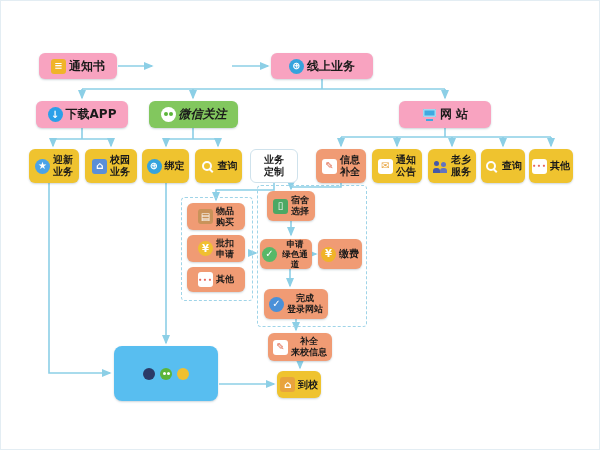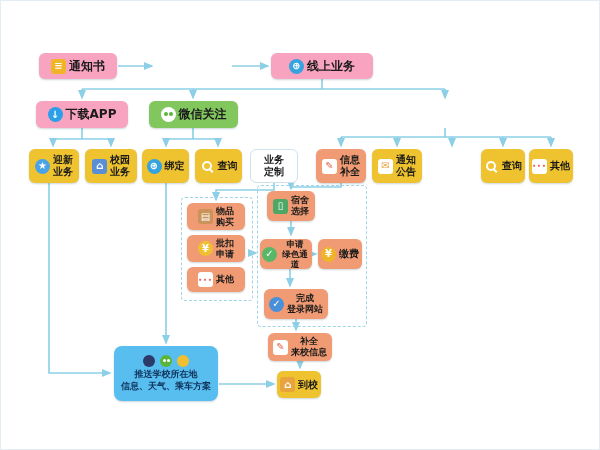--- a/index.html
+++ b/index.html
@@ -8,21 +8,21 @@
     font-family:"DejaVu Sans","Liberation Sans",sans-serif;
     overflow:hidden;border:1px solid #e3edf3;box-sizing:border-box;
   }
   #wires{position:absolute;left:0;top:0;width:600px;height:450px;}
   .node{
     position:absolute;display:flex;align-items:center;justify-content:center;gap:3px;
     border-radius:6px;box-shadow:0 1px 2px rgba(60,90,110,.25);
     color:#1a1a1a;font-weight:bold;box-sizing:border-box;padding:1px 2px;
   }
   .pink{background:#f8a3c0;}
-  .green{background:#82c75e;}
+  .green{background:#82c75e;font-style:italic;}
   .yellow{background:#efc32f;}
   .orange{background:#f09b74;}
   .white{background:#ffffff;border:1px solid #cfe2ec;box-shadow:none;}
   .lbl{white-space:pre-line;line-height:1.18;text-align:center;}
   .f12{font-size:12px;} .f10{font-size:10px;} .f9{font-size:9px;} .f8{font-size:8.5px;}
   .ic{
     width:15px;height:15px;border-radius:3px;flex:0 0 auto;display:flex;
     align-items:center;justify-content:center;color:#fff;font-size:10px;
     font-weight:bold;position:relative;line-height:1;
   }
@@ -123,20 +123,24 @@
   </div>
 
   <div class="node pink f12" style="left:35px;top:100px;width:92px;height:27px">
     <span class="ic rd" style="background:#2ba0e8">↓</span>
     <span class="lbl">下载APP</span>
   </div>
   <div class="node green f12" style="left:148px;top:100px;width:89px;height:27px">
     <span class="ic ic-wechat"></span>
     <span class="lbl">微信关注</span>
   </div>
+  <div class="node pink f12" style="left:398px;top:100px;width:92px;height:27px">
+    <span class="ic ic-monitor"></span>
+    <span class="lbl">网 站</span>
+  </div>
 
   <div class="node yellow f10" style="left:28px;top:148px;width:50px;height:34px">
     <span class="ic rd" style="background:#4aa3e8">★</span>
     <span class="lbl">迎新
 业务</span>
   </div>
   <div class="node yellow f10" style="left:84px;top:148px;width:52px;height:34px">
     <span class="ic" style="background:#5a8fd8">⌂</span>
     <span class="lbl">校园
 业务</span>
@@ -155,20 +159,25 @@
   </div>
   <div class="node orange f10" style="left:315px;top:148px;width:50px;height:34px">
     <span class="ic" style="background:#fff;color:#e06b4f">✎</span>
     <span class="lbl">信息
 补全</span>
   </div>
   <div class="node yellow f10" style="left:371px;top:148px;width:50px;height:34px">
     <span class="ic" style="background:#fff;color:#e8a33d">✉</span>
     <span class="lbl">通知
 公告</span>
+  </div>
+  <div class="node yellow f10" style="left:427px;top:148px;width:48px;height:34px">
+    <span class="ic ic-people"></span>
+    <span class="lbl">老乡
+服务</span>
   </div>
   <div class="node yellow f10" style="left:480px;top:148px;width:44px;height:34px">
     <span class="ic ic-search"></span>
     <span class="lbl">查询</span>
   </div>
   <div class="node yellow f10" style="left:528px;top:148px;width:44px;height:34px">
     <span class="ic dots" style="background:#fff;color:#e8645a">•••</span>
     <span class="lbl">其他</span>
   </div>
 
@@ -216,17 +225,15 @@
     <span class="ic" style="background:#e8a33d">⌂</span>
     <span class="lbl">到校</span>
   </div>
 
   <div class="push">
     <div class="push-icons">
       <span class="pi pi-qq"></span>
       <span class="pi pi-wechat"></span>
       <span class="pi pi-msg"></span>
     </div>
-    <div class="push-text">推送学校所在地
-信息、天气、乘车方案</div>
   </div>
 
 </div>
 
 </body></html>

